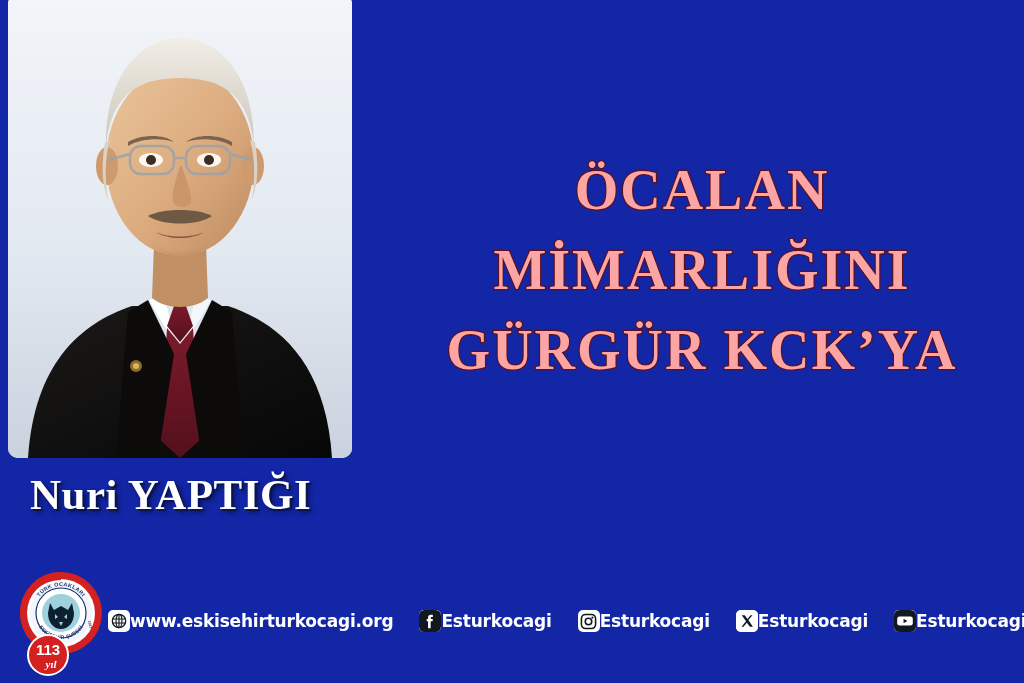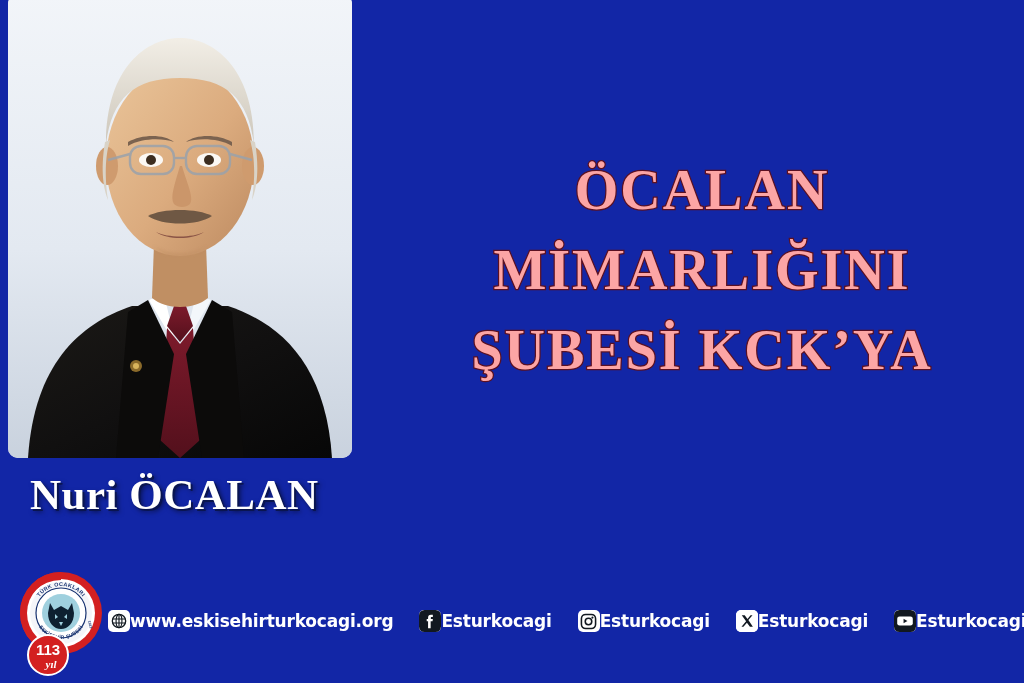--- a/index.html
+++ b/index.html
@@ -220,26 +220,26 @@
       <path d="M172 172 C166 192 162 204 166 210 C170 214 178 214 182 210 C186 204 180 192 174 172 Z" fill="#cb966a"></path>
 
       <path d="M140 222 C154 214 190 214 204 222 C190 232 154 232 140 222 Z" fill="#6f5844"></path>
 
       <path d="M148 238 C160 246 184 246 196 238 C184 244 160 244 148 238 Z" fill="#8a5446"></path>
 
       <path d="M146 252 C158 262 186 262 198 252 C186 266 158 266 146 252 Z" fill="#c08f63" filter="url(#soft)" opacity="0.7"></path>
     </svg>
   </div>
 
-  <div class="byline">Nuri ÖCALAN</div>
+  <div class="byline">Nuri YAPTIĞI</div>
 
   <div class="headline">
     <span class="line">ÖCALAN</span>
     <span class="line">MİMARLIĞINI</span>
-    <span class="line">ŞUBESİ KCK’YA</span>
+    <span class="line">GÜRGÜR KCK’YA</span>
   </div>
 
   <div class="footer">
 
     <div class="logo">
       <svg viewBox="0 0 86 108">
 
         <circle cx="43" cy="44" r="41" fill="#d32020"></circle>
         <circle cx="43" cy="44" r="34" fill="#ffffff"></circle>
         <circle cx="43" cy="44" r="31" fill="#1e3f8f" opacity="0.05"></circle>

